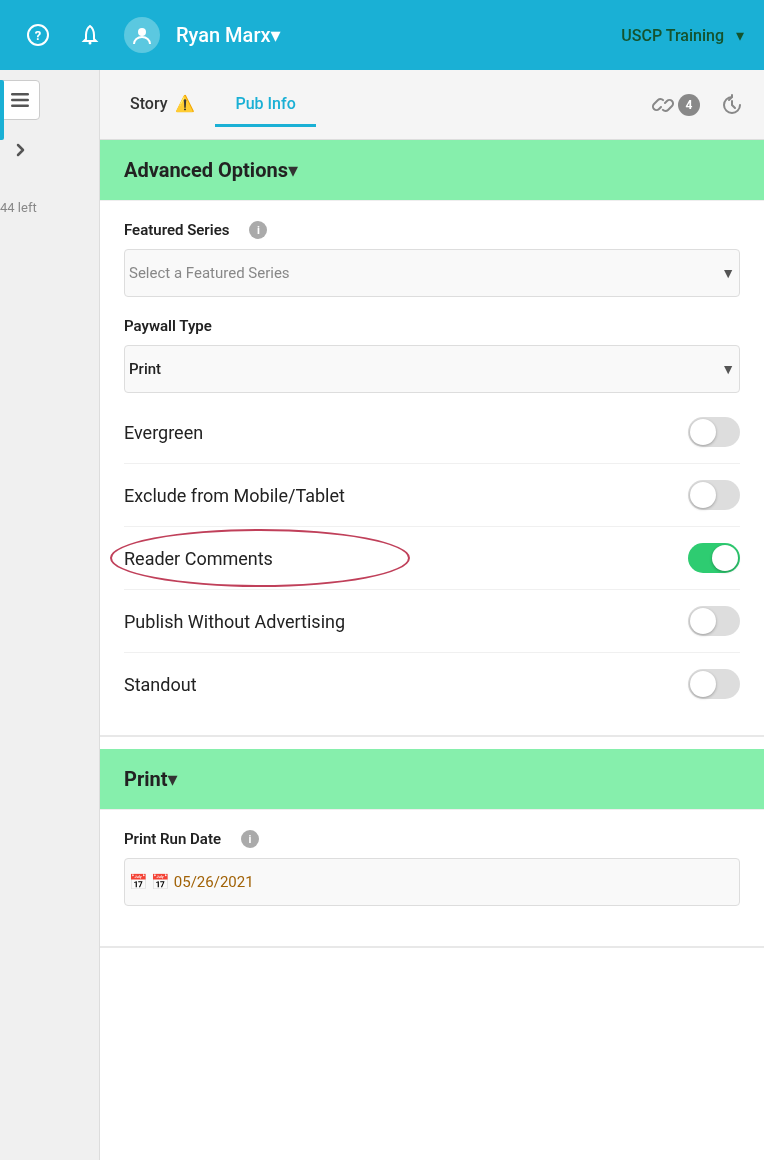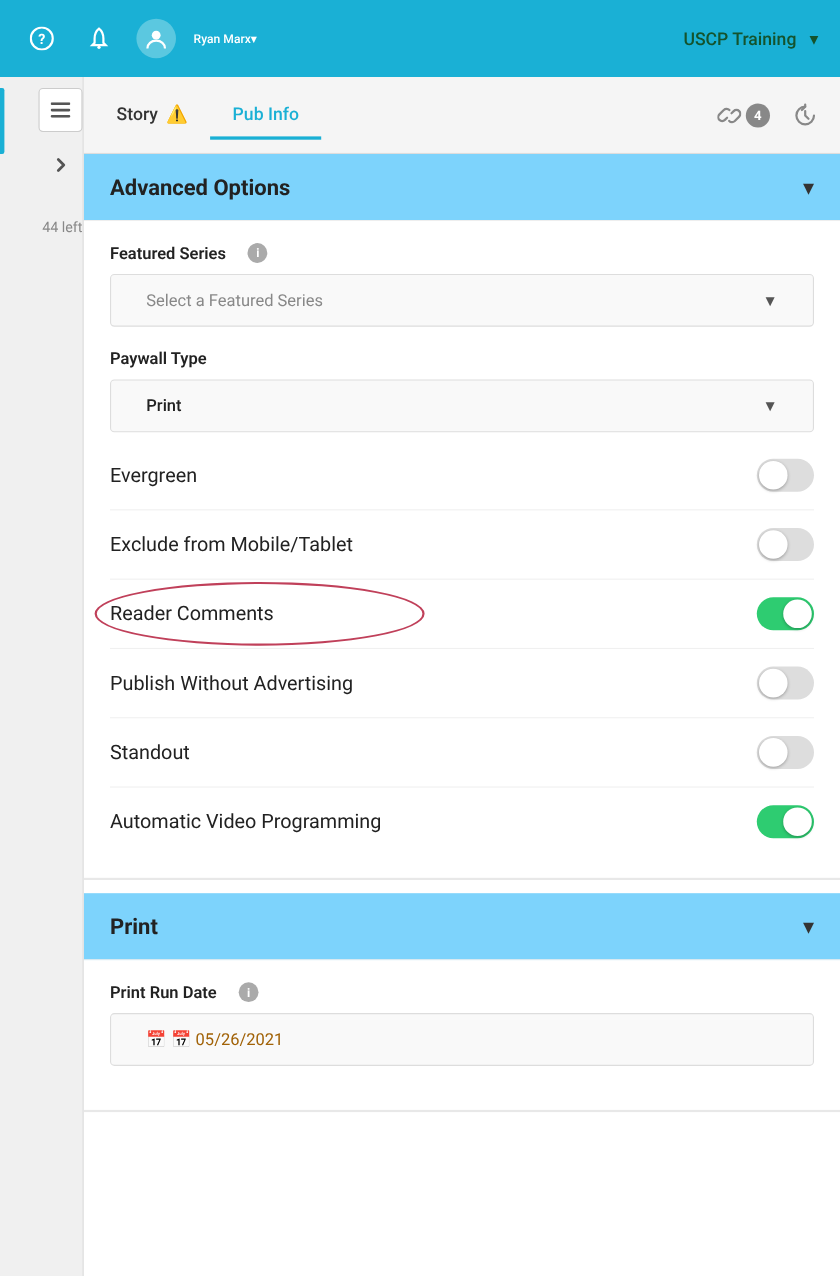--- a/index.html
+++ b/index.html
@@ -28,21 +28,21 @@
       justify-content: center;
       color: white;
       font-size: 18px;
       cursor: pointer;
     }
     .top-bar-icon.avatar {
       background: #5bc8e0;
     }
     .top-bar-user {
       color: white;
-      font-size: 11px;
+      font-size: 20px;
       font-weight: 500;
       display: flex;
       align-items: center;
       gap: 0;
       cursor: pointer;
     }
     .top-bar-org {
       color: #14532d;
       font-size: 16px;
       font-weight: 500;
@@ -57,26 +57,26 @@
     }
 
     
     .main-layout {
       display: flex;
       height: calc(1160px - 70px);
     }
 
     
     .sidebar-left {
-      width: 76px;
+      width: 100px;
       background: #f0f0f0;
       border-right: 1px solid #ddd;
       display: flex;
       flex-direction: column;
-      align-items: flex-end;
+      align-items: flex-start;
       padding-top: 10px;
       gap: 10px;
       position: relative;
     }
     .sidebar-indicator {
       position: absolute;
       left: 0;
       top: 10px;
       width: 4px;
       height: 60px;
@@ -167,23 +167,23 @@
     .content-area {
       flex: 1;
       overflow-y: auto;
       background: white;
     }
 
     
     .section-header {
       display: flex;
       align-items: center;
-      justify-content: space-between;
+      justify-content: flex-start;
       padding: 18px 24px;
-      background: #7dd3fc;
+      background: #86efac;
       border-bottom: 1px solid #eee;
     }
     .section-title {
       font-size: 20px;
       font-weight: 700;
       color: #222;
     }
     .section-chevron {
       font-size: 20px;
       color: #333;
@@ -217,21 +217,21 @@
       font-weight: bold;
       display: inline-flex;
       align-items: center;
       justify-content: center;
       cursor: pointer;
     }
 
     
     .select-field {
       width: 100%;
-      padding: 14px 32px;
+      padding: 14px 4px;
       border: 1px solid #ddd;
       border-radius: 4px;
       background: #f9f9f9;
       font-size: 15px;
       color: #888;
       display: flex;
       align-items: center;
       justify-content: space-between;
       cursor: pointer;
       margin-bottom: 20px;
@@ -457,28 +457,20 @@
 
           <div class="toggle-row">
             <span class="toggle-label">Standout</span>
             <div class="toggle">
               <div class="toggle-track">
                 <div class="toggle-thumb"></div>
               </div>
             </div>
           </div>
 
-          <div class="toggle-row">
-            <span class="toggle-label">Automatic Video Programming</span>
-            <div class="toggle">
-              <div class="toggle-track on">
-                <div class="toggle-thumb"></div>
-              </div>
-            </div>
-          </div>
 
         </div>
       </div>
 
       <div class="print-section">
         <div class="section-header">
           <span class="section-title">Print</span>
           <span class="section-chevron">▾</span>
         </div>
         <div class="section-body">

